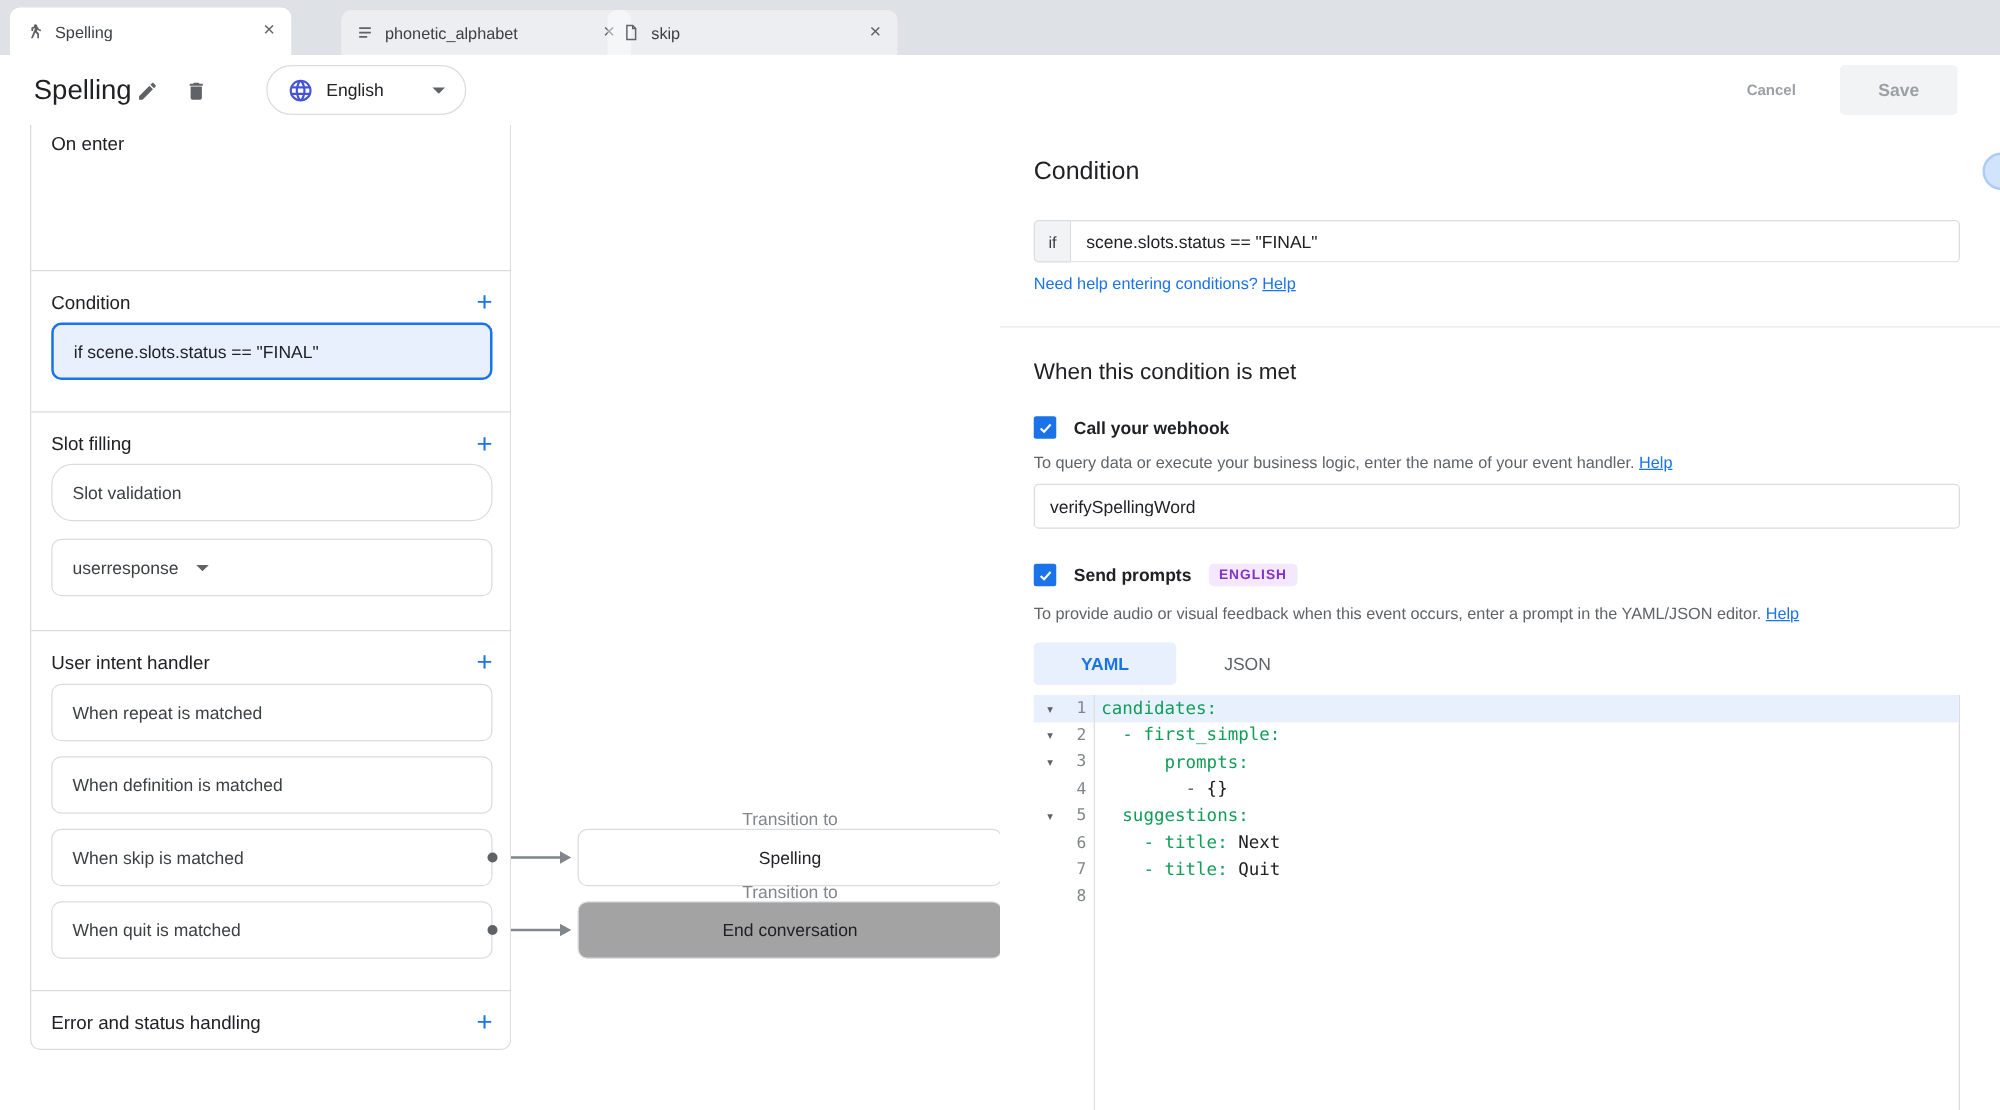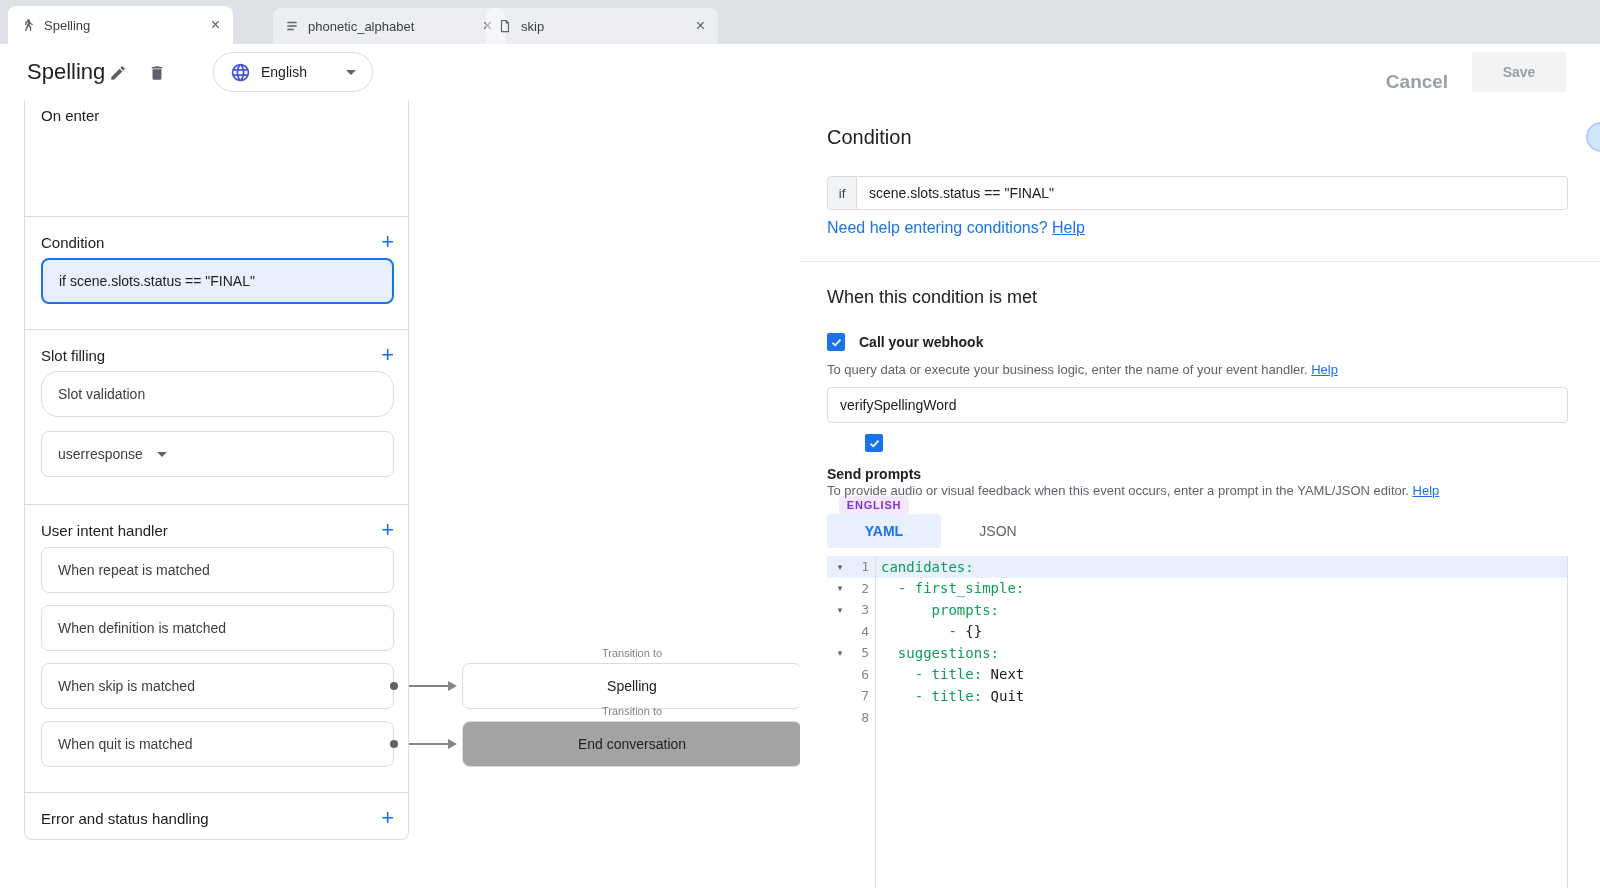--- a/index.html
+++ b/index.html
@@ -17,22 +17,22 @@
   .tabicon { display:flex; align-items:center; }
 
   
   .appbar { position:absolute; left:0; top:44px; width:1600px; height:56px; background:#fff; }
   .apptitle { position:absolute; left:27px; top:0; line-height:56px; font-size:22px; color:#202124; }
   .iconbtn { position:absolute; top:19px; width:20px; height:20px; display:flex; align-items:center; justify-content:center; }
   .langpill { position:absolute; left:213px; top:8px; width:160px; height:40px; border:1px solid #dadce0;
               border-radius:20px; display:flex; align-items:center; padding:0 16px; gap:10px; background:#fff; }
   .langlabel { font-size:14px; color:#202124; flex:1; }
   .caret { width:0; height:0; border-left:5px solid transparent; border-right:5px solid transparent; border-top:5px solid #5f6368; }
-  .cancelbtn { position:absolute; left:1380px; top:18px; width:74px; height:40px; display:flex; align-items:center;
-               justify-content:center; color:#9aa0a6; font-size:19px; font-weight:700; }
+  .cancelbtn { position:absolute; left:1380px; top:8px; width:74px; height:40px; display:flex; align-items:center;
+               justify-content:center; color:#9aa0a6; font-size:12px; font-weight:700; }
   .savebtn { position:absolute; left:1472px; top:8px; width:94px; height:40px; background:#f1f3f4; border-radius:4px;
              display:flex; align-items:center; justify-content:center; color:#9aa0a6; font-size:14px; font-weight:700; }
 
   
   .card { position:absolute; left:24px; top:100px; width:385px; height:740px; background:#fff;
           border:1px solid #dadce0; border-top:none; border-radius:0 0 8px 8px; z-index:2; }
   .sechdr { position:absolute; left:16px; right:14px; height:22px; display:flex; align-items:center;
             justify-content:space-between; font-size:15px; color:#202124; }
   .plus { color:#1a73e8; font-size:22px; font-weight:400; line-height:22px; }
   .sitem { position:absolute; left:16px; width:353px; height:46px; border:1px solid #dadce0; border-radius:8px;
@@ -40,36 +40,36 @@
   .sitem.selected { border:2px solid #1a73e8; background:#e8f0fe; color:#202124; }
   .sitem .dot { position:absolute; right:-5px; top:50%; transform:translateY(-50%); width:8px; height:8px;
                 border-radius:50%; background:#5f6368; }
   .cdiv { position:absolute; left:0; right:0; height:1px; background:#dadce0; }
 
   
   .conline { position:absolute; height:1.5px; background:#80868b; z-index:1; }
   .arrowhead { position:absolute; width:0; height:0; border-top:5px solid transparent; border-bottom:5px solid transparent;
                border-left:9px solid #80868b; z-index:1; }
   .transgroup { position:absolute; width:340px; z-index:1; }
-  .transcaption { font-size:11px; color:#80868b; text-align:center; height:13px; }
+  .transcaption { font-size:14px; color:#80868b; text-align:center; height:13px; }
   .transbox { margin-top:3px; height:46px; border:1px solid #dadce0; border-radius:8px; background:#fff;
               display:flex; align-items:center; justify-content:center; font-size:14px; color:#202124; }
   .transbox.gray { background:#a3a3a3; }
 
   
   .panel { position:absolute; left:800px; top:100px; width:800px; height:788px; background:#fff; z-index:10; overflow:hidden; }
   .ptitle { position:absolute; left:27px; top:26px; font-size:20px; color:#202124; }
   .helpbubble { position:absolute; left:786px; top:22px; width:30px; height:30px; border-radius:50%;
                 background:#d2e3fc; border:2px solid #aecbfa; }
   .ifrow { position:absolute; left:27px; top:76px; width:741px; height:34px; display:flex; }
   .ifbox { width:30px; background:#f1f3f4; border:1px solid #dadce0; border-radius:4px 0 0 4px;
            display:flex; align-items:center; justify-content:center; font-size:13px; color:#3c4043; }
   .ifinput { flex:1; border:1px solid #dadce0; border-left:none; border-radius:0 4px 4px 0; padding:0 12px;
              font-size:14px; color:#202124; font-family:"Liberation Sans", sans-serif; outline:none; }
-  .helpline { position:absolute; left:27px; top:119px; font-size:16px; color:#1a73e8; }
+  .helpline { position:absolute; left:27px; top:119px; font-size:13px; color:#1a73e8; }
   .helpline a, .desc a { color:#1a73e8; text-decoration:underline; cursor:pointer; }
   .pdiv { position:absolute; left:0; right:0; top:161px; height:1px; background:#e8eaed; }
   .ph2 { position:absolute; left:27px; top:187px; font-size:18px; color:#202124; }
   .cbrow { position:absolute; left:27px; display:flex; align-items:center; gap:14px; }
   .cb { width:18px; height:18px; background:#1a73e8; border-radius:2px; display:flex; align-items:center; justify-content:center; }
   .cblabel { font-size:14px; font-weight:700; color:#202124; }
   .badge { display:inline-block; margin-left:12px; padding:3px 8px; background:#f3e8fd; color:#8430ce;
            font-size:11px; font-weight:700; letter-spacing:0.8px; border-radius:4px; }
   .desc { position:absolute; left:27px; font-size:13px; color:#5f6368; }
   .textinput { position:absolute; left:27px; width:741px; height:36px; border:1px solid #dadce0; border-radius:4px;
@@ -246,21 +246,21 @@
           </svg>
       </span>
       <span class="cblabel">Call your webhook</span>
     </div>
     <div class="desc" style="top:262px;">
       <span>To query data or execute your business logic, enter the name of your event handler.</span>
       <a>Help</a>
     </div>
     <input class="textinput" style="top: 287px;" type="text" value="verifySpellingWord">
 
-    <div class="cbrow" style="top:334px;flex-direction:column;">
+    <div class="cbrow" style="top:351px;">
       <span class="cb">
         <svg width="13" height="13" viewBox="0 0 18 18" fill="none" stroke="#fff" stroke-width="2.4">
             <polyline points="3.5,9.5 7.3,13 14.5,5"></polyline>
           </svg>
       </span>
       <span class="cblabel">Send prompts</span>
       <span class="badge" style="margin-left:0;">ENGLISH</span>
     </div>
     <div class="desc" style="top:383px;">
       <span>To provide audio or visual feedback when this event occurs, enter a prompt in the YAML/JSON editor.</span>

